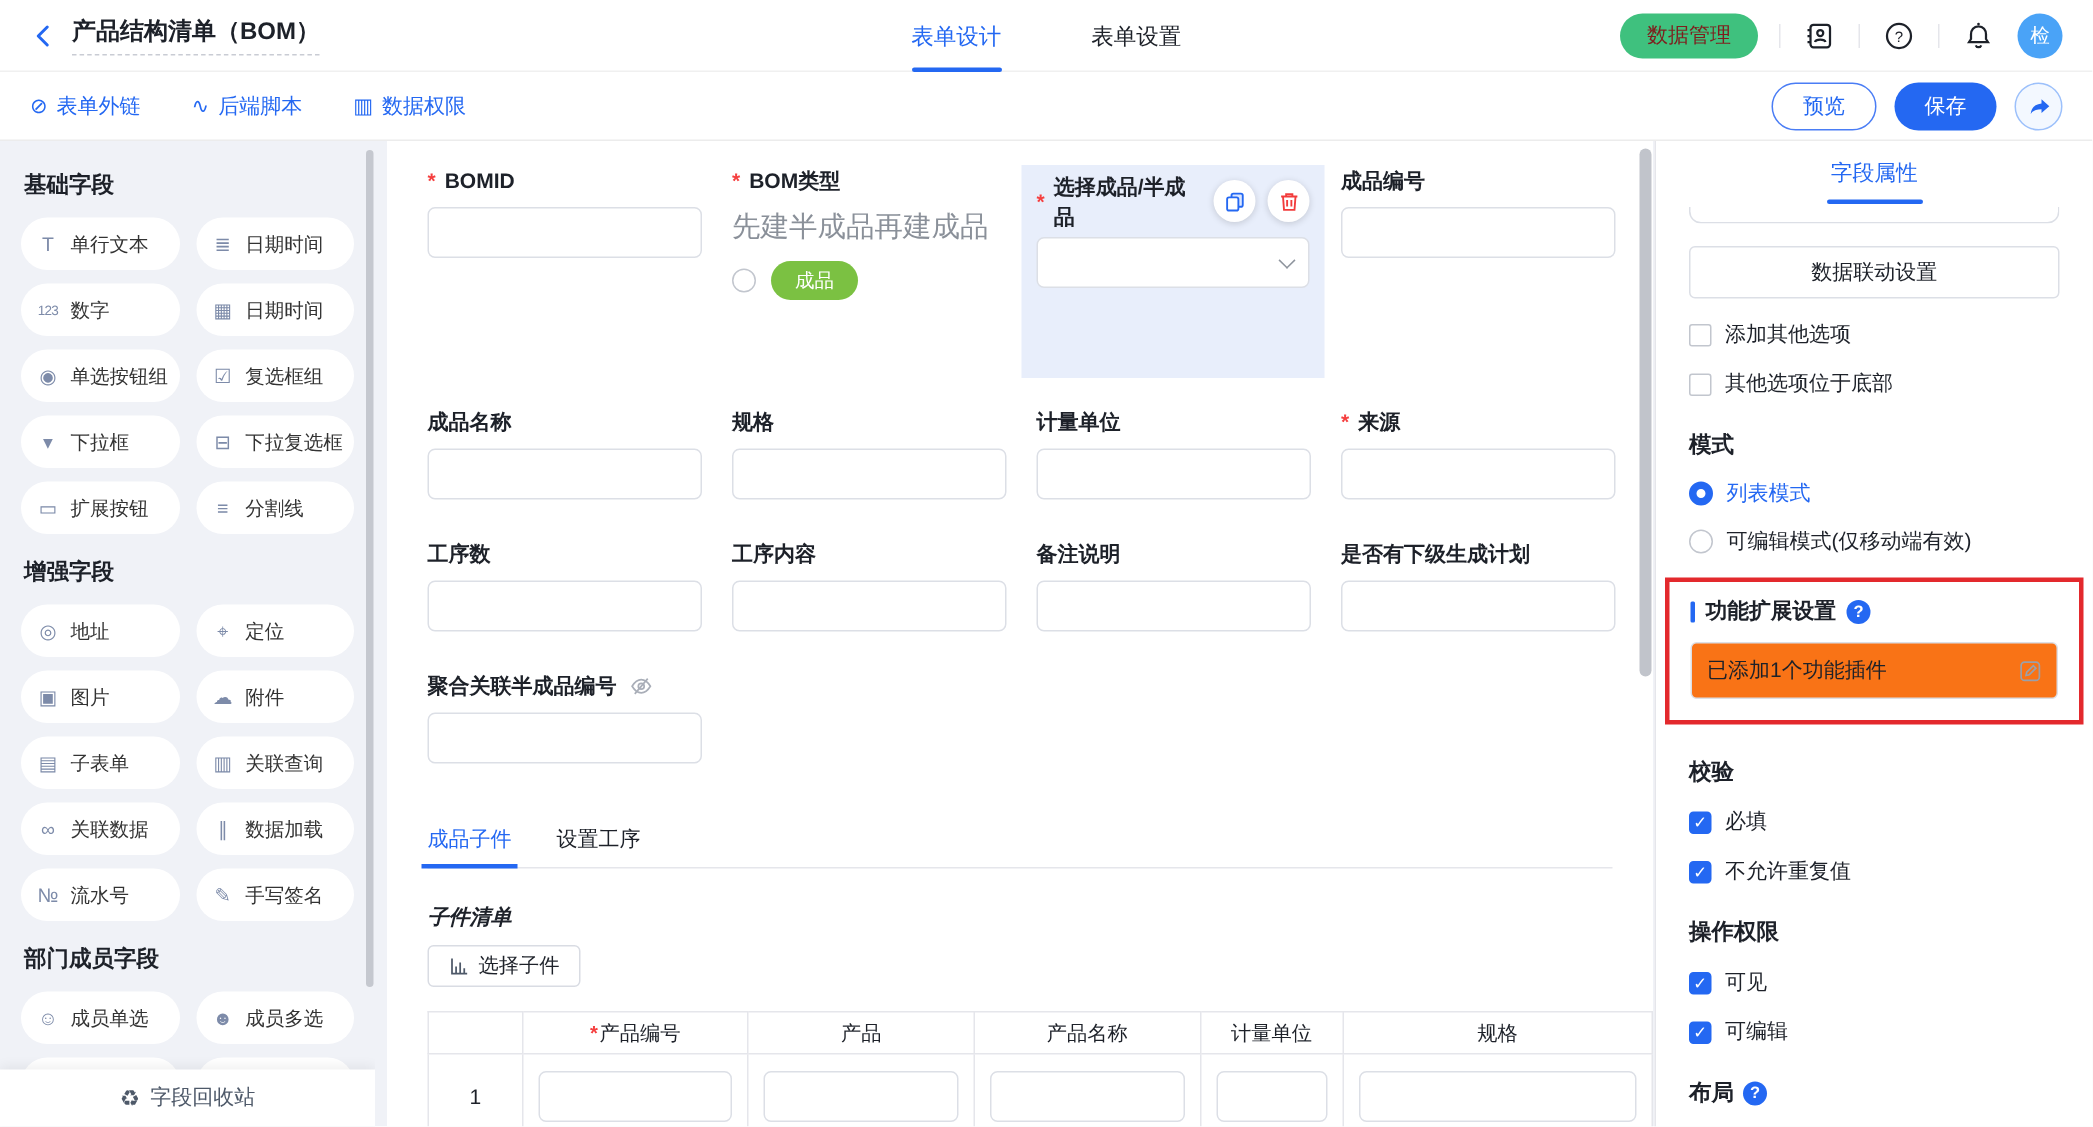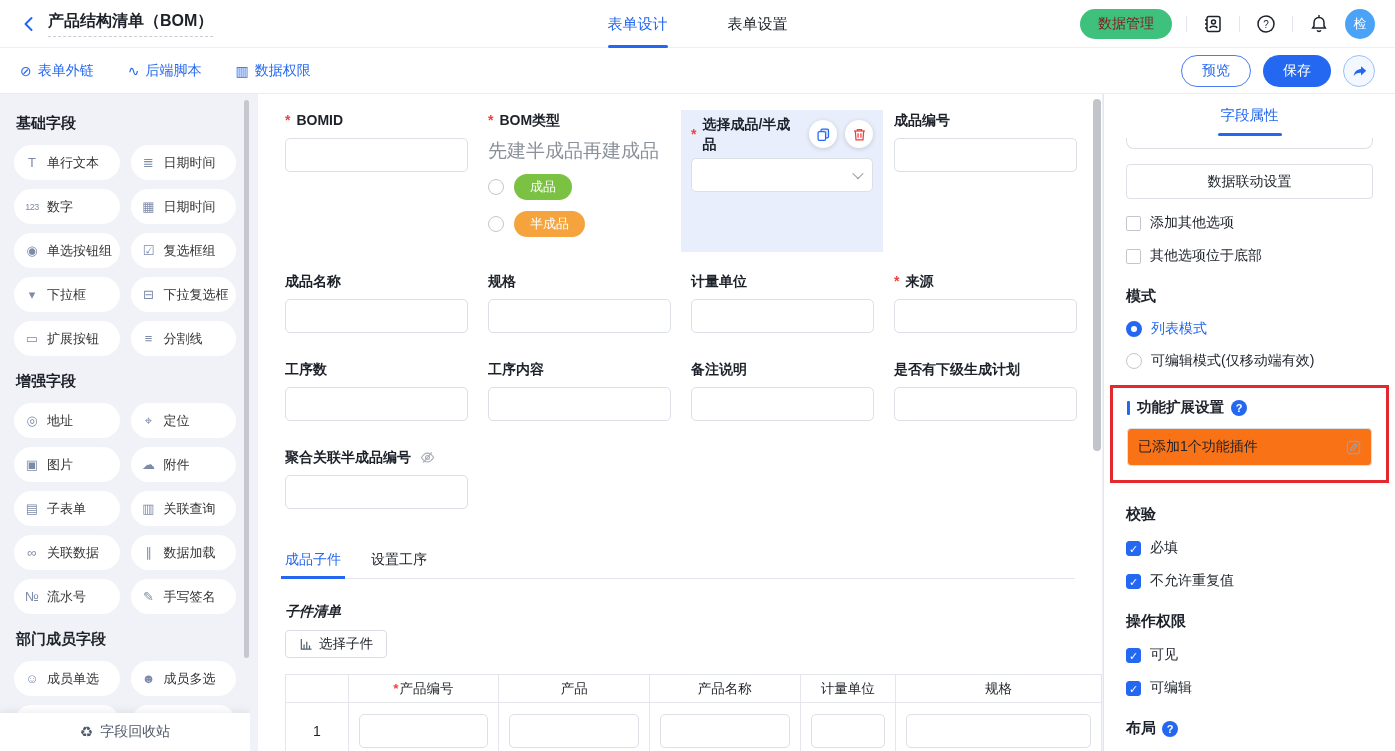--- a/index.html
+++ b/index.html
@@ -302,24 +302,20 @@
       </div>
       <div class="fcol">
         <div class="flabel">
             <span class="req">*</span>
             <span>BOM类型</span>
           </div>
         <div class="helper">先建半成品再建成品</div>
         <div class="opt-row">
           <span class="radio"></span>
           <span class="tag green">成品</span>
-        </div>
-        <div class="opt-row">
-          <span class="radio"></span>
-          <span class="tag orange">半成品</span>
         </div>
       </div>
       <div class="fcol">
         <div class="sel-wrap">
           <div class="sel-head">
             <div class="flabel">
                 <span class="req">*</span>
                 <span>选择成品/半成品</span>
               </div>
             <span class="circ-btn">

